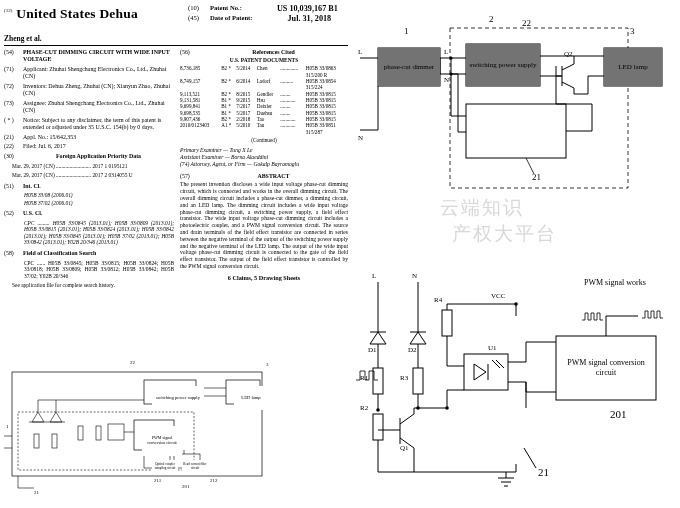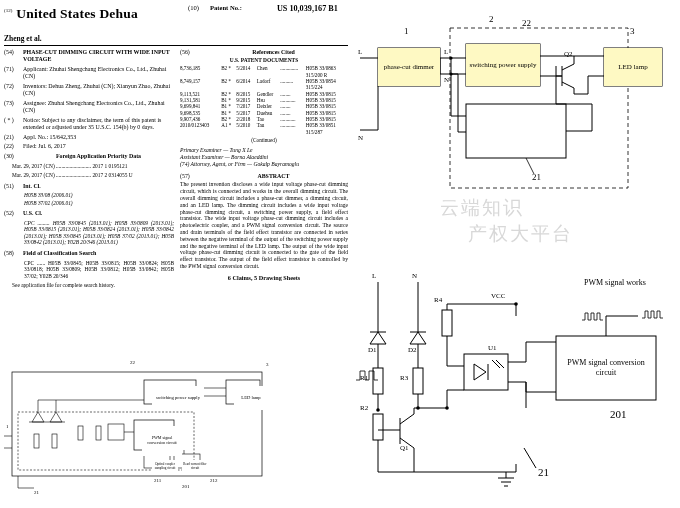--- a/index.html
+++ b/index.html
@@ -61,21 +61,21 @@
   }
   .box { position:absolute; border:1px solid #000; background:#fff;
          font-size:4.6px; text-align:center; line-height:1.15; display:flex;
          align-items:center; justify-content:center; padding:1px; }
   .lbl { position:absolute; font-size:6px; }
   .lbl.s { font-size:5px; }
 
   
   .rtop { position:absolute; left:356px; top:4px; width:322px; height:250px; }
   .blk {
-    position:absolute; border:1px solid #000; background:#fef9c3;
+    position:absolute; border:1px solid #000; background:#737373;
     font-size:7px; text-align:center; display:flex; align-items:center;
     justify-content:center; line-height:1.18; padding:2px;
   }
   .num { position:absolute; font-size:9px; }
 
   
   .wm {
     position:absolute; left:440px; top:195px;
     font-size:19px; color:#d8d8d8; font-family:"DejaVu Sans", sans-serif;
     letter-spacing:2px; line-height:1.35; transform:rotate(0deg);
@@ -102,20 +102,25 @@
           <span class="num12">(12)</span>
           <span class="title-us">United States Dehua</span>
         </div>
         <div class="inventor-line">Zheng et al.</div>
       </div>
       <div class="hdr-right">
         <div class="rline">
           <span class="tag">(10)</span>
           <span class="val">Patent No.:</span>
           <span class="patno" style="margin-left:6px">US 10,039,167 B1</span>
+        </div>
+        <div class="rline" style="margin-top:1px">
+          <span class="tag">(45)</span>
+          <span class="val">Date of Patent:</span>
+          <span class="patno" style="margin-left:6px">Jul. 31, 2018</span>
         </div>
       </div>
     </div>
 
     <div class="rule"></div>
 
     <div class="cols">
 
       <div class="colL">
 
@@ -417,21 +422,21 @@
     <div class="num" style="left:176px; top:168px">21</div>
     <div class="stxt" style="left:208px; top:46px; font-size:7px">Q2</div>
 
     <div class="stxt" style="left:2px; top:44px; font-size:7px">L</div>
     <div class="stxt" style="left:2px; top:130px; font-size:7px">N</div>
     <div class="stxt" style="left:88px; top:44px; font-size:7px">L</div>
     <div class="stxt" style="left:88px; top:72px; font-size:7px">N</div>
   </div>
 
   <div class="wm"><span>云端知识</span>
-<span style="margin-left:28px">产权大平台</span></div>
+<span style="margin-left:12px">产权大平台</span></div>
 
   <div class="rbot">
     <svg width="322" height="248" viewBox="0 0 322 248">
       <g stroke="#000" stroke-width="1" fill="none">
 
         <line x1="22" y1="24" x2="22" y2="74"></line>
         <line x1="62" y1="24" x2="62" y2="74"></line>
 
         <path d="M14 86 L30 86 L22 74 Z" fill="none"></path>
         <line x1="14" y1="74" x2="30" y2="74"></line>

